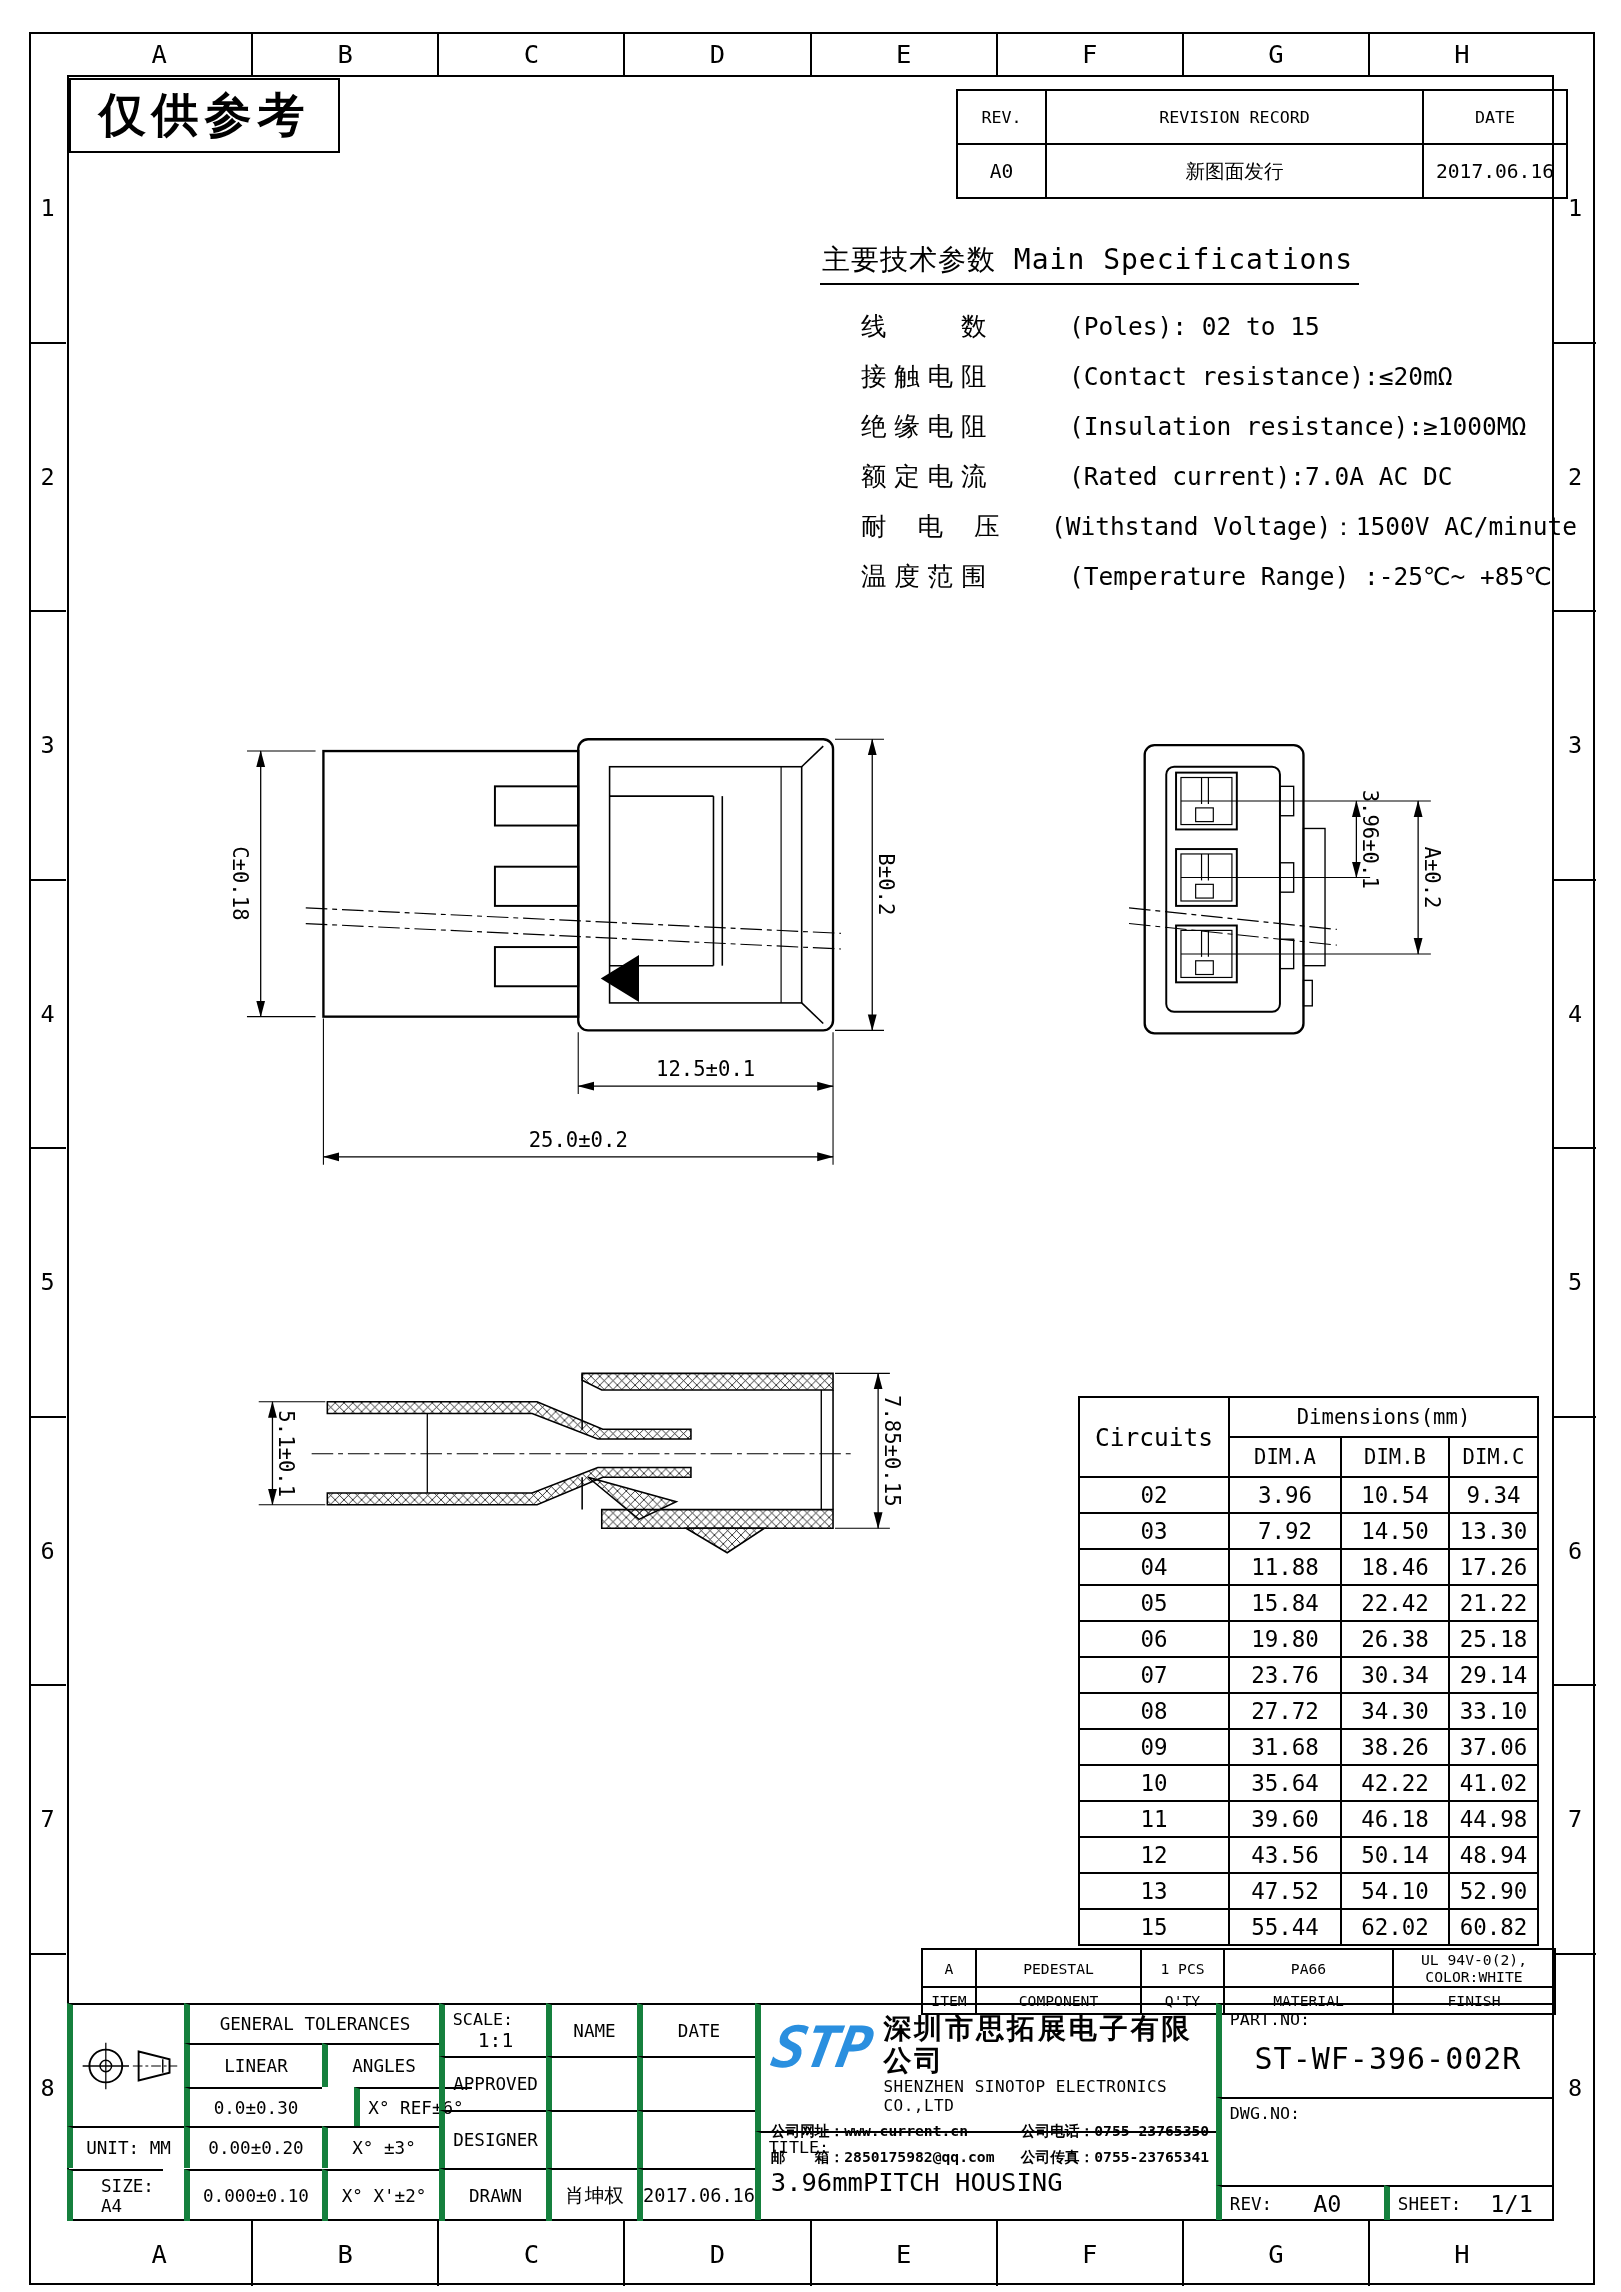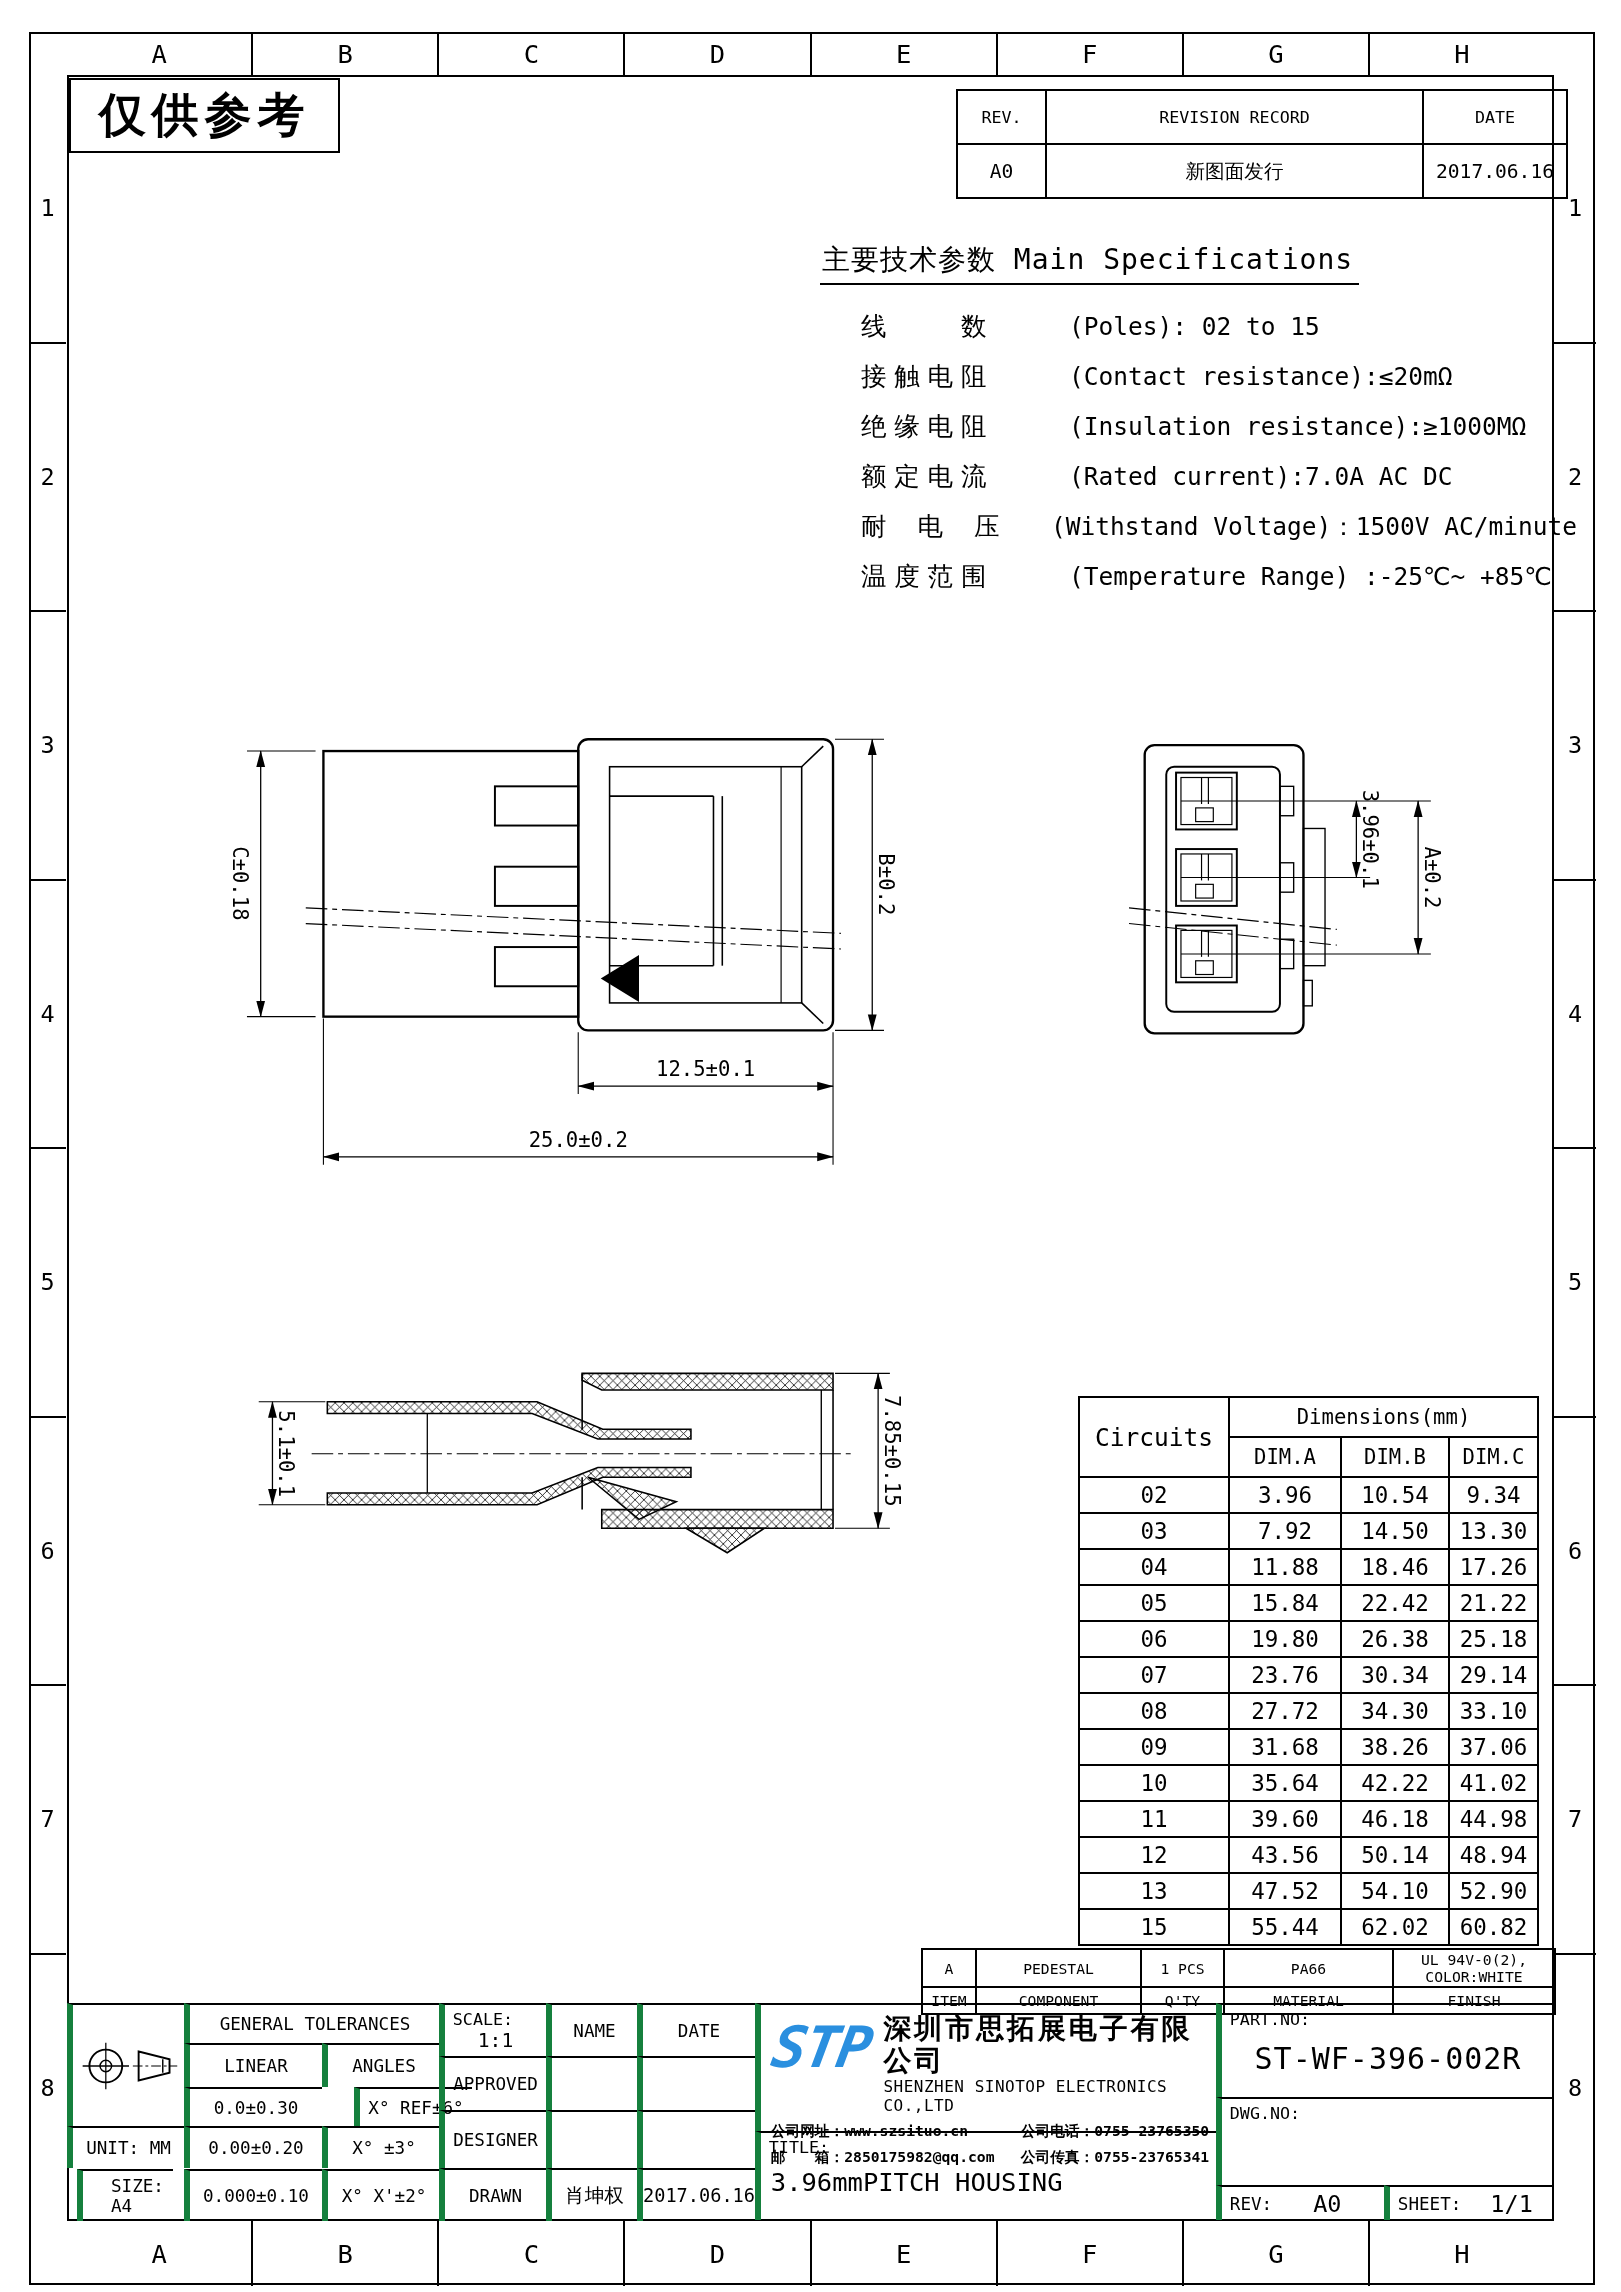--- a/index.html
+++ b/index.html
@@ -443,21 +443,21 @@
   </div>
 
   <div class="tb" style="left:117px;top:0;width:256px;height:40px;">GENERAL TOLERANCES</div>
   <div class="tb" style="left:117px;top:40px;width:138px;height:44px;">LINEAR</div>
   <div class="tb" style="left:255px;top:40px;width:118px;height:44px;">ANGLES</div>
   <div class="tb" style="left:117px;top:84px;width:138px;height:39px;">0.0±0.30</div>
   <div class="tb" style="left:255px;top:84px;width:118px;height:39px;margin-left:32px;">X° REF±6°</div>
   <div class="tb" style="left:0;top:123px;width:117px;height:42px;">UNIT: MM</div>
   <div class="tb" style="left:117px;top:123px;width:138px;height:42px;">0.00±0.20</div>
   <div class="tb" style="left:255px;top:123px;width:118px;height:42px;">X° ±3°</div>
-  <div class="tb" style="left:10px;top:166px;width:96px;height:52px;padding-left:28px;">SIZE: A4</div>
+  <div class="tb" style="left:0;top:166px;width:96px;height:52px;padding-left:28px;">SIZE: A4</div>
   <div class="tb" style="left:117px;top:166px;width:138px;height:52px;">0.000±0.10</div>
   <div class="tb" style="left:255px;top:166px;width:118px;height:52px;">X° X'±2°</div>
 
   <div class="tb lab-top" style="left:372px;top:0;width:107px;height:53px;">
     <span class="lab-sm">SCALE:</span>
     <span style="display:block;text-align:center;font-size:19.6px;">1:1</span>
   </div>
   <div class="tb" style="left:479px;top:0;width:91px;height:53px;">NAME</div>
   <div class="tb" style="left:570px;top:0;width:118px;height:53px;">DATE</div>
   <div class="tb" style="left:372px;top:53px;width:107px;height:54px;">APPROVED</div>
@@ -472,21 +472,21 @@
 
   <div class="tb lab-top" style="left:688px;top:0;width:461px;height:128px;padding:7.8px 5.9px 3.9px 9.8px;">
     <div style="display:flex;align-items:flex-start;">
       <div class="logo" style="margin:5.9px 13.7px 0 2px;">STP</div>
       <div>
         <div class="cmp-zh">深圳市思拓展电子有限公司</div>
         <div class="cmp-en">SHENZHEN SINOTOP ELECTRONICS CO.,LTD</div>
       </div>
     </div>
     <div class="contact">
-      <span><b>公司网址：</b><span>www.szsituo.cn</span></span>
+      <span><b>公司网址：</b><span>www.current.cn</span></span>
       <span><b>公司电话：</b><span>0755-23765350</span></span>
       <span><b>邮　　箱：</b><span>2850175982@qq.com</span></span>
       <span><b>公司传真：</b><span>0755-23765341</span></span>
     </div>
   </div>
 
   <div class="tb lab-top" style="left:688px;top:128px;width:461px;height:89px;">
     <span class="lab-sm">TITLE:</span>
     <span style="display:block;font-size:25.5px;padding:9.8px 0 0 9.8px;">3.96mmPITCH HOUSING</span>
   </div>

